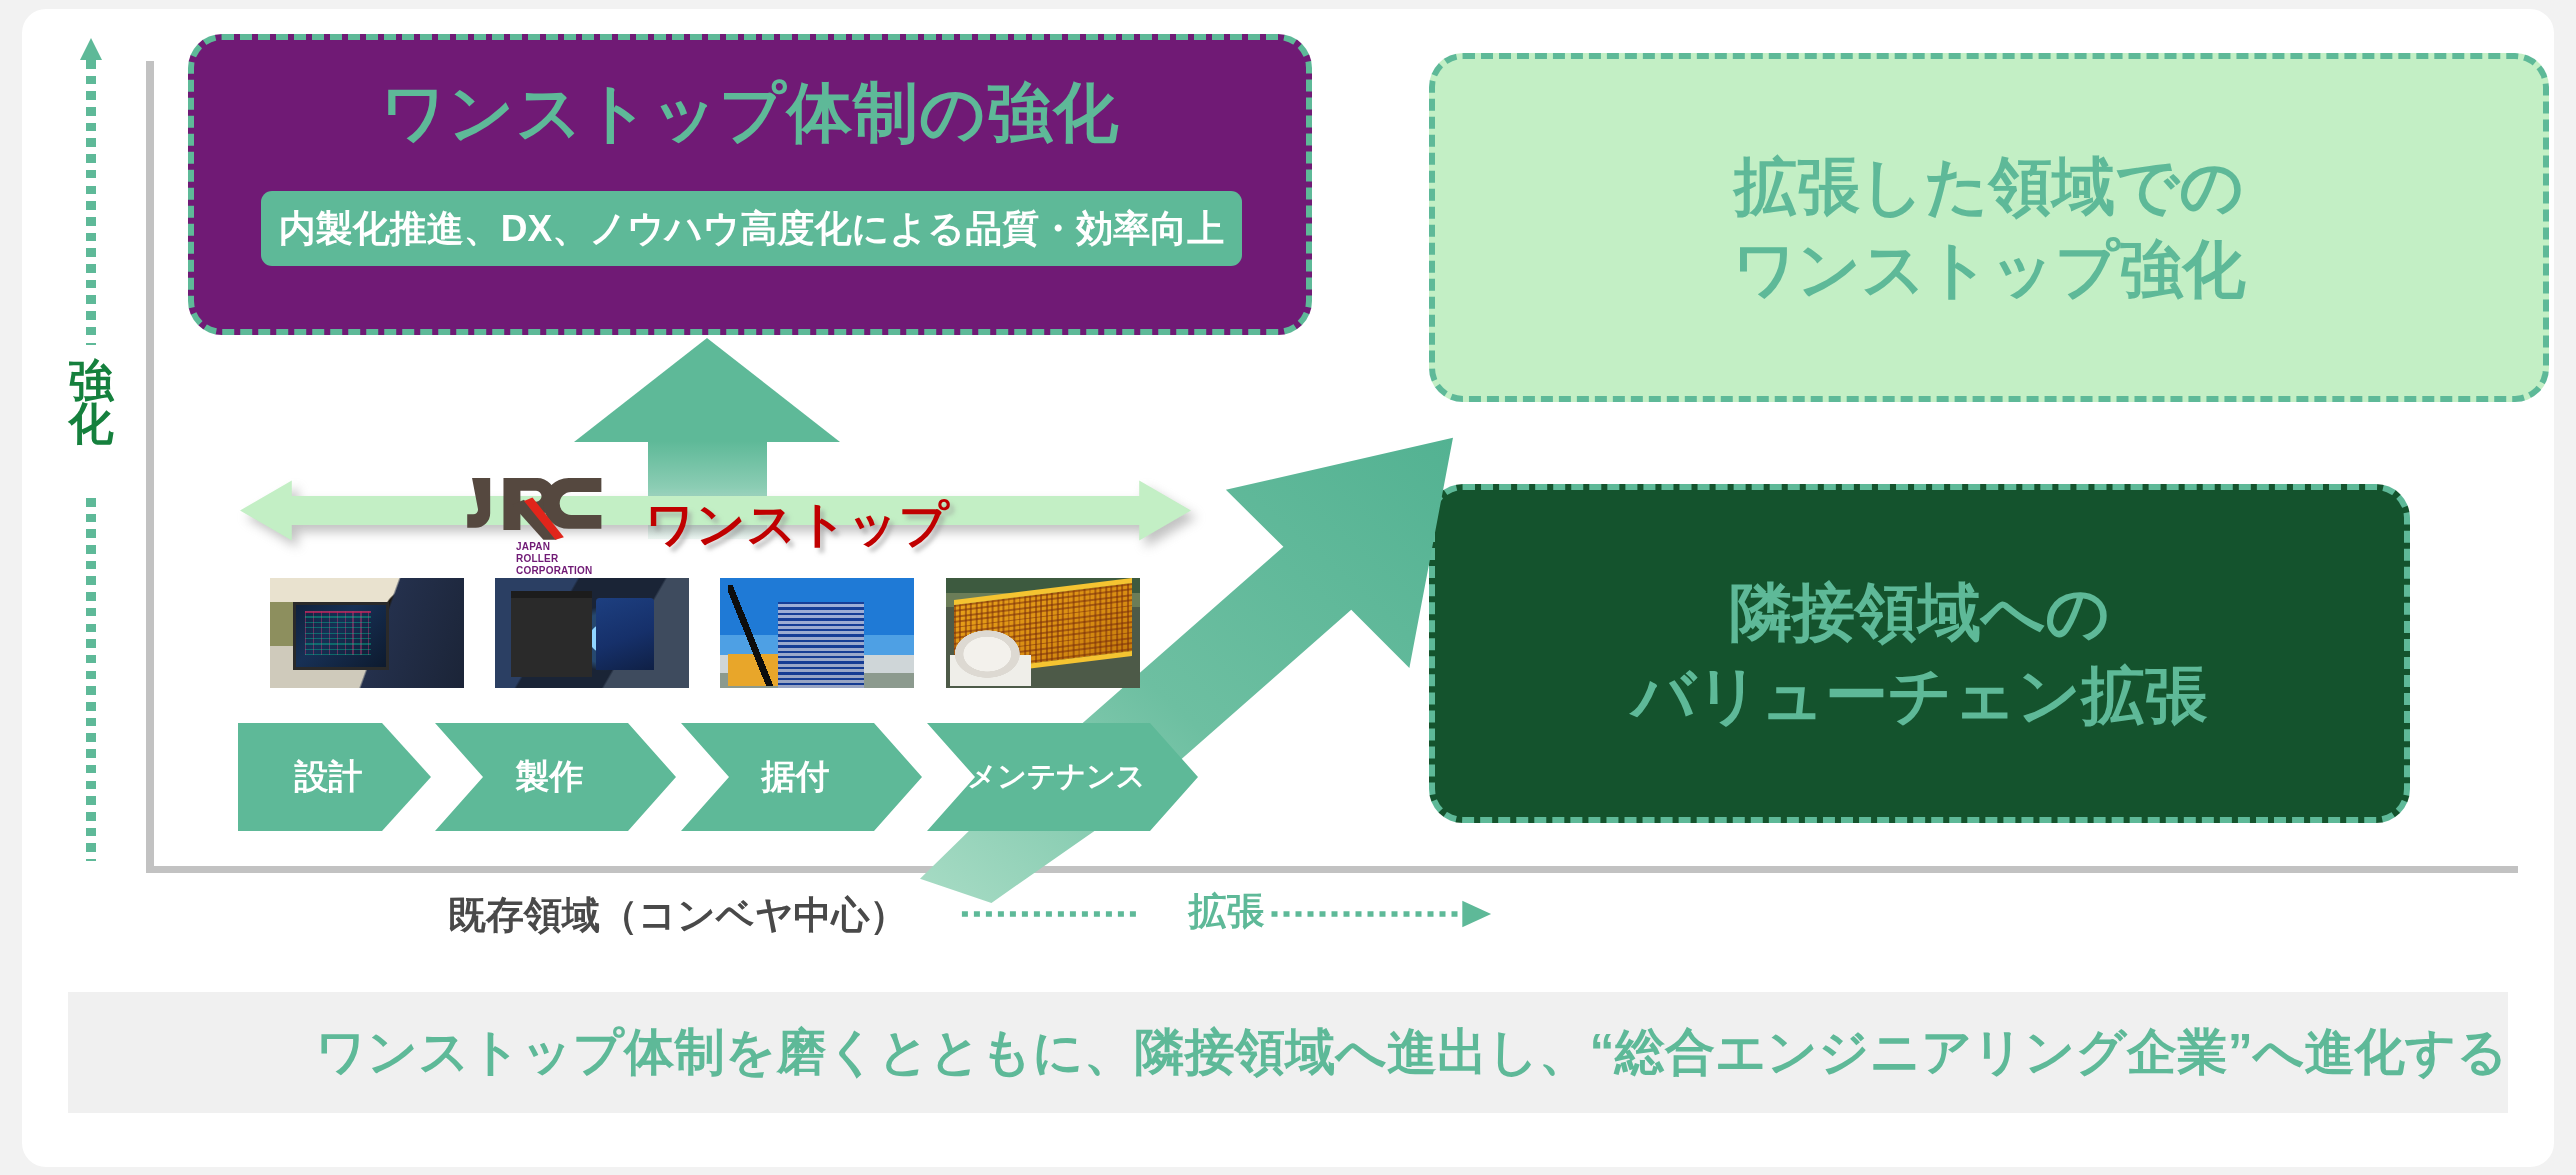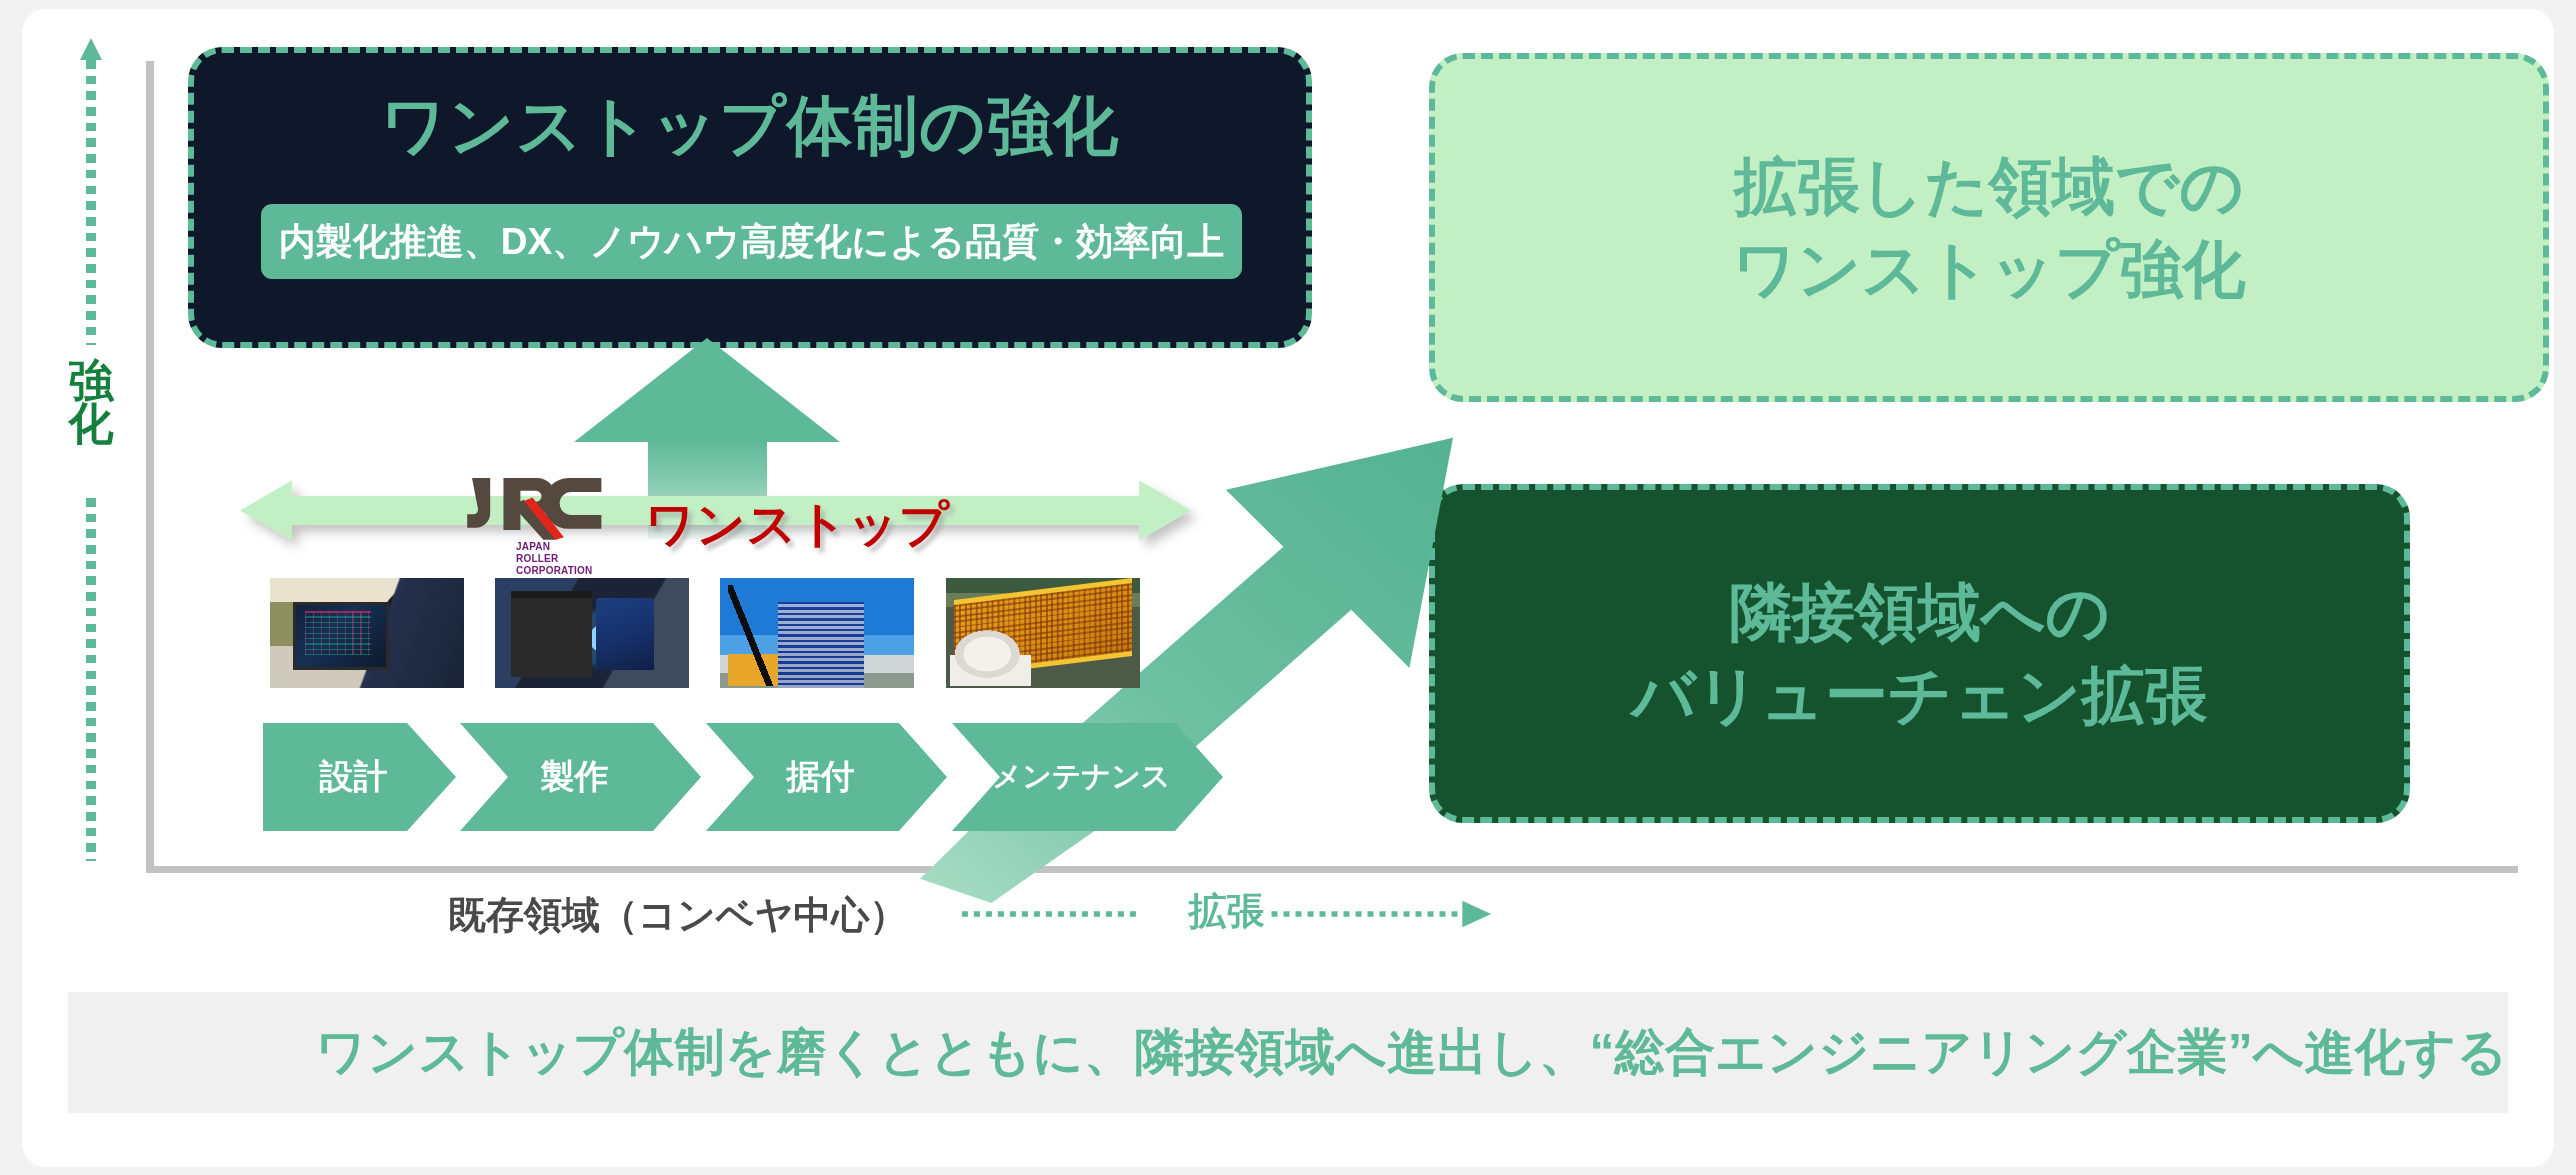--- a/index.html
+++ b/index.html
@@ -82,23 +82,23 @@
     letter-spacing: 0;
   }
 
   
   .dashed-box {
     position: absolute;
     border: 6px dashed #5EB998;
     border-radius: 34px;
   }
   .box-onestop {
-    left: 188px; top: 47px;
+    left: 188px; top: 34px;
     width: 1124px; height: 301px;
-    background: #0f172a;
+    background: #701a75;
   }
   .box-tr {
     left: 1429px; top: 53px;
     width: 1120px; height: 349px;
     background: #C3EFC5;
   }
   .box-br {
     left: 1429px; top: 484px;
     width: 981px; height: 339px;
     background: #14532d;
@@ -281,21 +281,21 @@
   }
   .ph4::before {
     content:""; position:absolute; left:2%; top:46%; width:42%; height:52%; z-index:3;
     background: radial-gradient(ellipse at 46% 44%, #f3f1ec 0 38%, #ddd9d2 39% 52%, rgba(0,0,0,0) 53%),
                 linear-gradient(to bottom, rgba(255,255,255,0) 0 46%, #efeee9 46% 100%);
   }
 
   
   .steps {
     position: absolute;
-    left: 263px; top: 723px;
+    left: 238px; top: 723px;
     width: 960px; height: 108px; padding-left: 23px;
   }
   .chev {
     position: absolute;
     top: 0; height: 108px;
     background: #5EB998;
     display: flex;
     align-items: center;
     justify-content: center;
     color: #ffffff;

